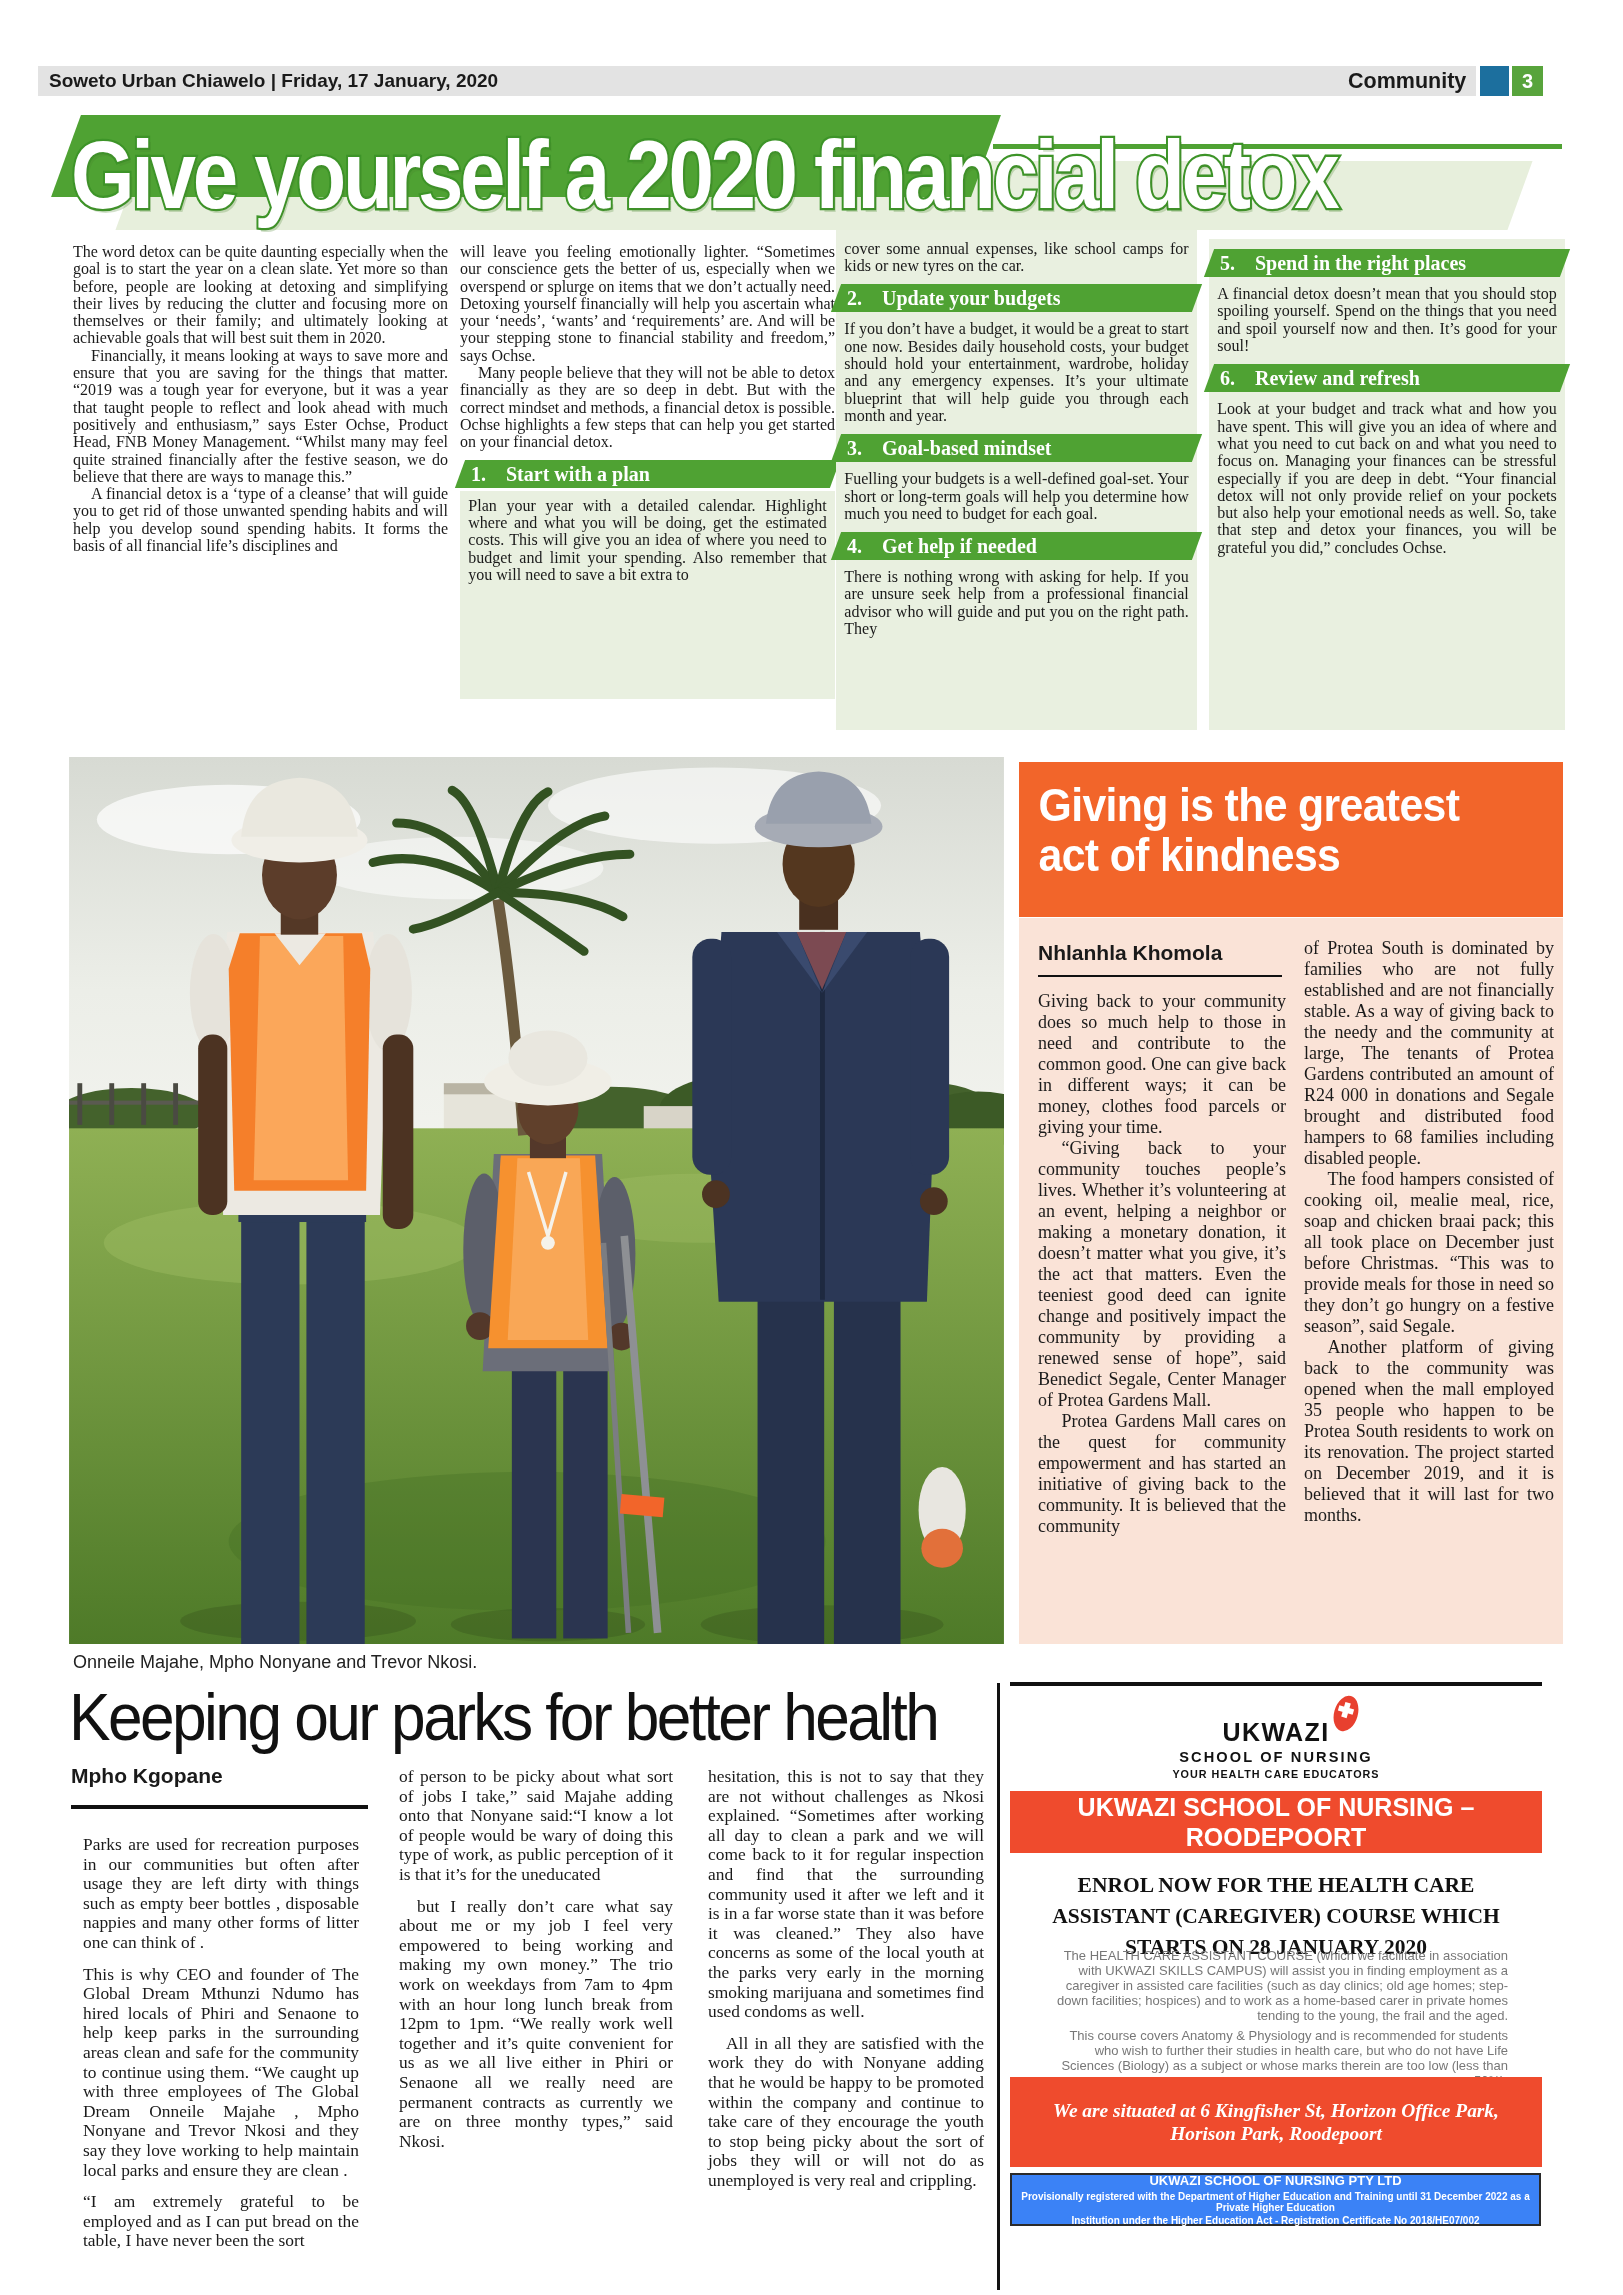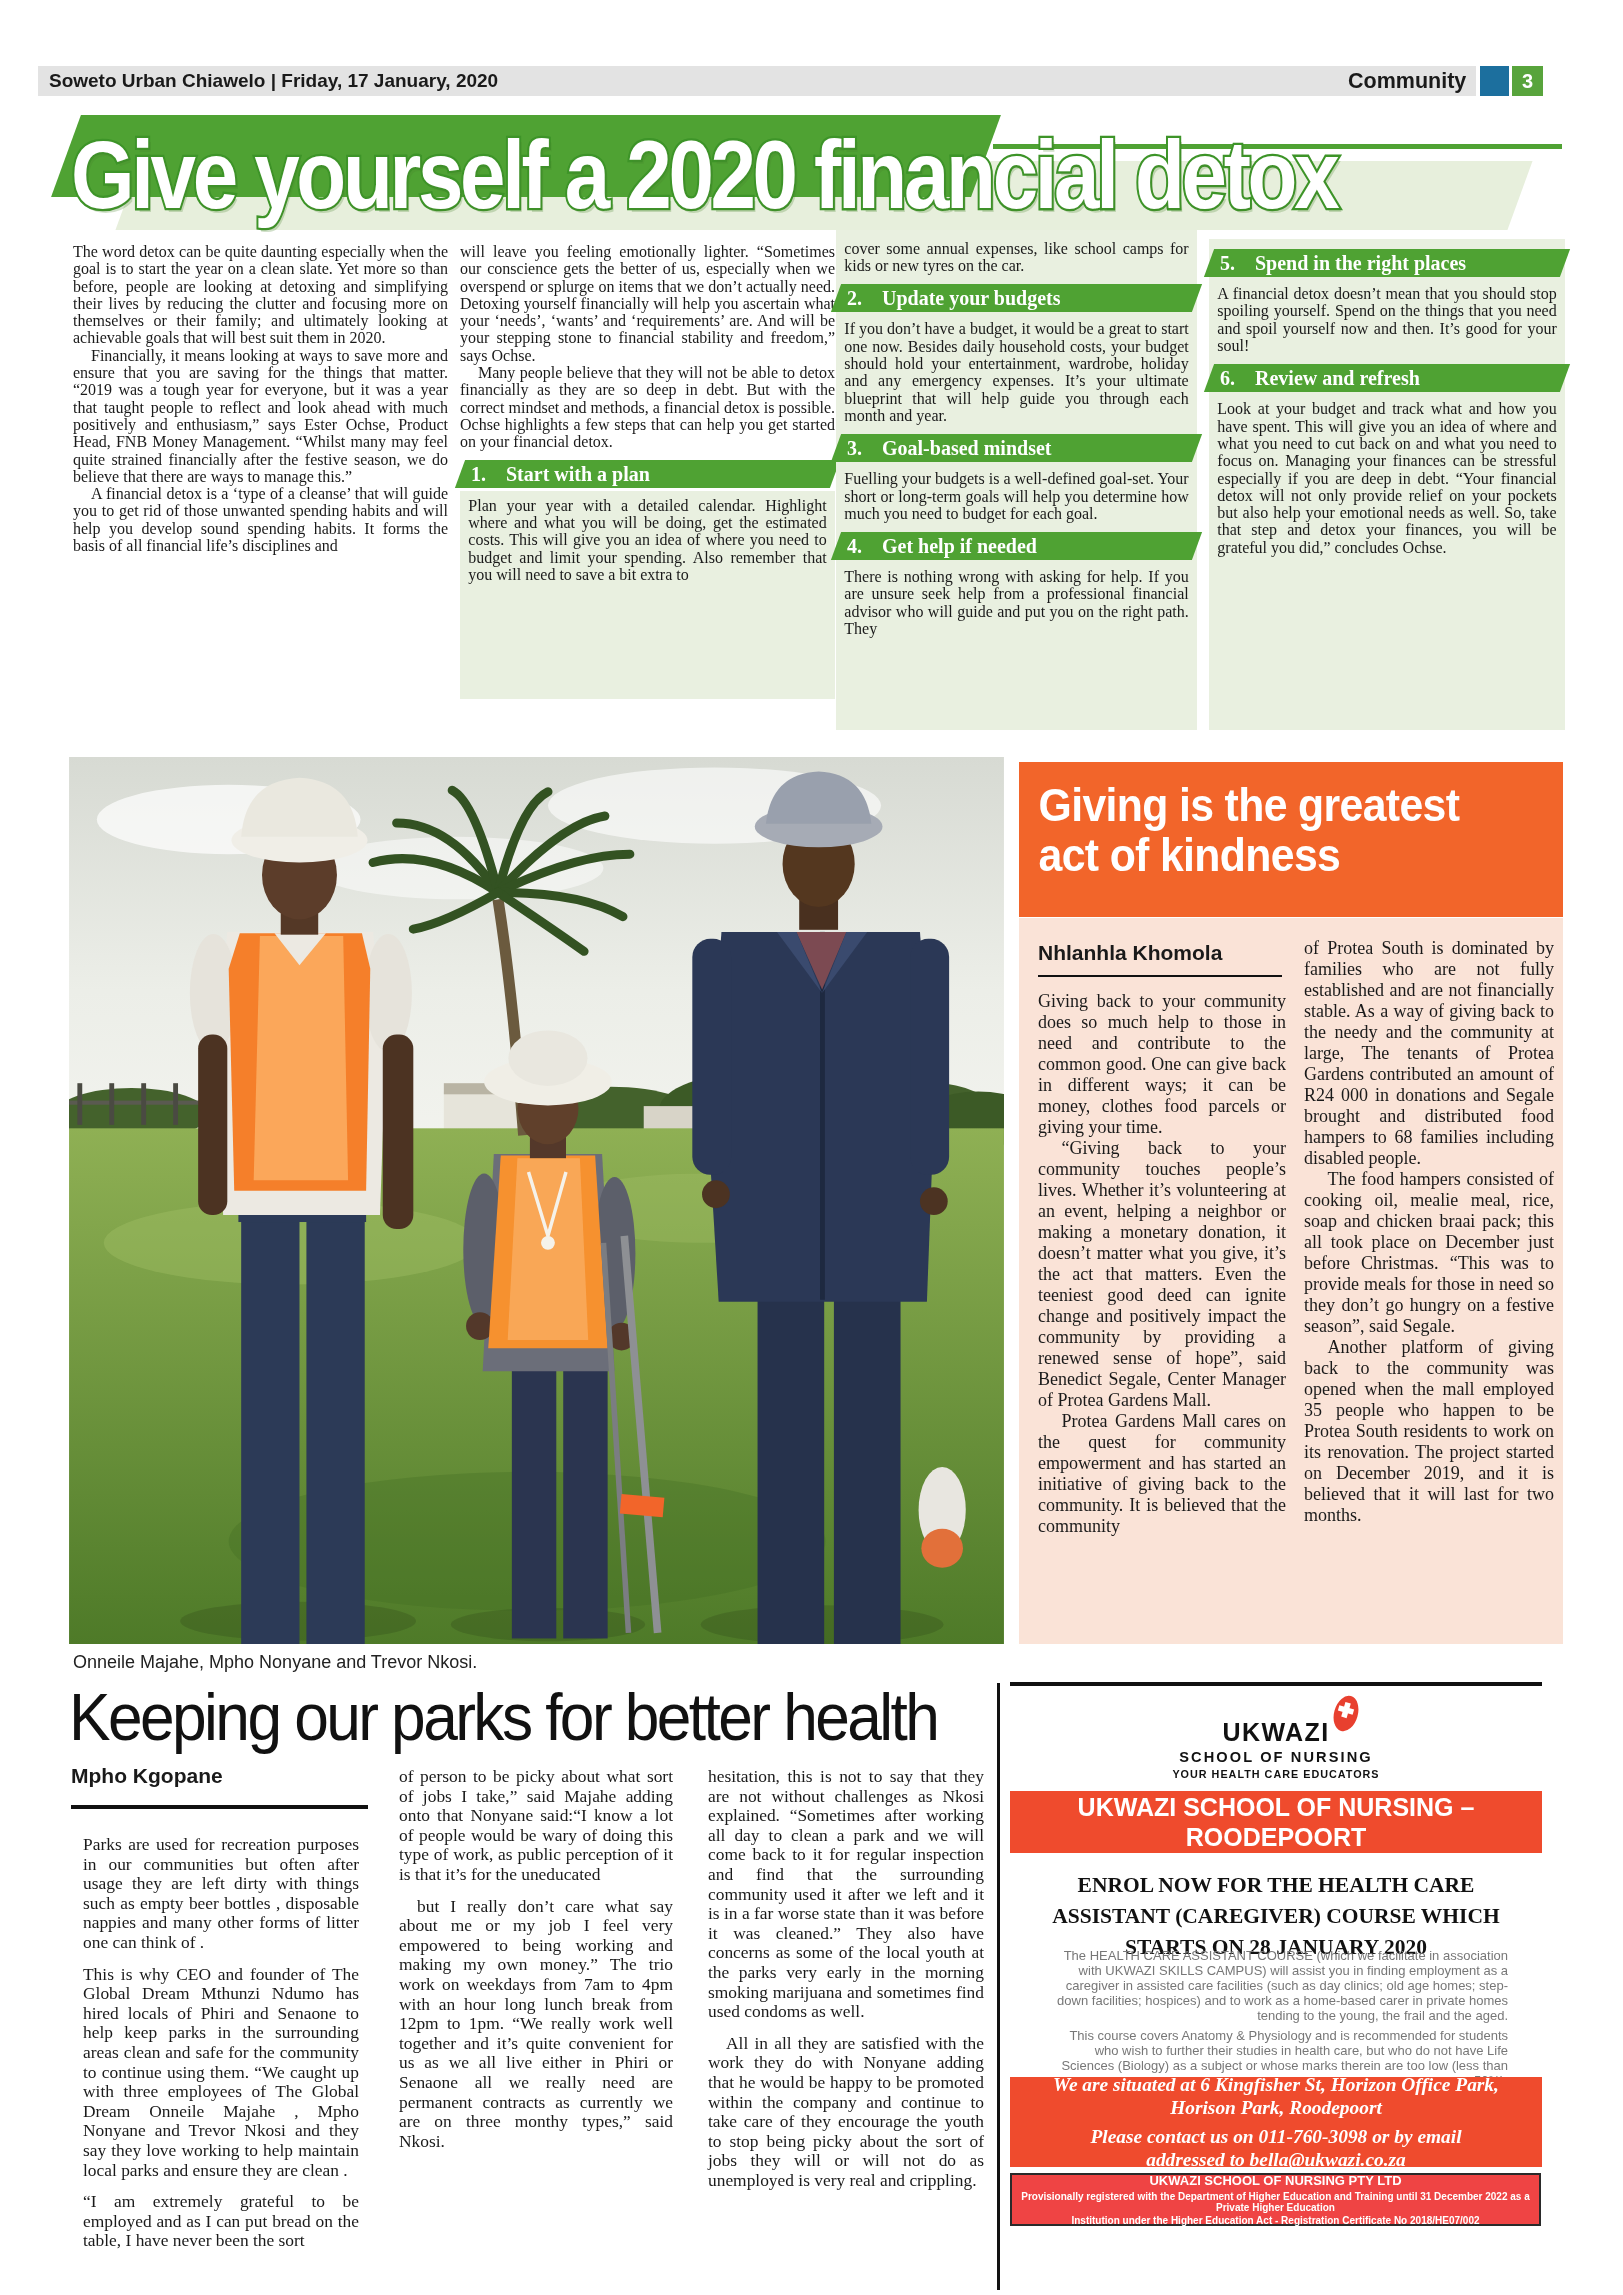--- a/index.html
+++ b/index.html
@@ -43,21 +43,21 @@
   .parks-col{font-size:17.4px;line-height:19.6px;text-align:justify;}
   .parks-col p{margin:12px;}
   
   .ad-red{background:#ef4b2d;color:#fff;}
   .ad-banner{font-family:"Liberation Sans", sans-serif;font-weight:bold;font-size:25px;line-height:30px;
              text-align:center;display:flex;flex-direction:column;justify-content:center;}
   .ad-enrol{font-weight:bold;font-size:21.5px;line-height:31px;text-align:center;color:#111;}
   .ad-para{font-family:"Liberation Sans", sans-serif;font-size:13px;line-height:15px;color:#777;
            text-align:right;}
   .ad-contact{font-size:19.4px;line-height:23px;font-weight:bold;text-align:center;color:#fff;font-style:italic;}
-  .ad-strip{background:#ef4444;border:2.8px solid #2a2a2a;color:#fff;text-align:center;
+  .ad-strip{background:#3b82f6;border:2.8px solid #2a2a2a;color:#fff;text-align:center;
             font-family:"Liberation Sans", sans-serif;font-weight:bold;}
   .logo-u{font-family:"Liberation Sans", sans-serif;font-weight:bold;text-align:center;color:#111;}
   a.mail{color:#fff;}
 </style>
 </head>
 <body>
 
 <div class="page">
 
   <div class="abs topbar" style="left:38px;top:66px;width:1438px;height:30px;">
@@ -311,23 +311,20 @@
     <div>ROODEPOORT</div>
   </div>
 
   <div class="abs ad-enrol" style="left:1034px;top:1870px;width:484px;">ENROL NOW FOR THE HEALTH CARE ASSISTANT (CAREGIVER) COURSE WHICH STARTS ON 28 JANUARY 2020</div>
 
   <div class="abs ad-para" style="left:1045px;top:1948px;width:463px;">The HEALTH CARE ASSISTANT COURSE (which we facilitate in association with UKWAZI SKILLS CAMPUS) will assist you in finding employment as a caregiver in assisted care facilities (such as day clinics; old age homes; step-down facilities; hospices) and to work as a home-based carer in private homes tending to the young, the frail and the aged.</div>
   <div class="abs ad-para" style="left:1045px;top:2028px;width:463px;">This course covers Anatomy &amp; Physiology and is recommended for students who wish to further their studies in health care, but who do not have Life Sciences (Biology) as a subject or whose marks therein are too low (less than 50%).</div>
 
   <div class="abs ad-red" style="left:1010px;top:2077px;width:532px;height:90px;display:flex;flex-direction:column;justify-content:center;gap:5.6px;">
     <div class="ad-contact" style="padding:0 42px;">We are situated at 6 Kingfisher St, Horizon Office Park, Horison Park, Roodepoort</div>
-    <div class="ad-contact" style="padding:0 42px;">
-      <span>Please contact us on 011-760-3098 or by email addressed to </span><a class="mail" href="#">bella@ukwazi.co.za</a>
-    </div>
   </div>
 
   <div class="abs ad-strip" style="left:1010px;top:2173px;width:527px;height:49px;display:flex;flex-direction:column;justify-content:center;gap:2.1px;">
     <div style="font-size:13px;">UKWAZI SCHOOL OF NURSING PTY LTD</div>
     <div style="font-size:10px;">Provisionally registered with the Department of Higher Education and Training until 31 December 2022 as a Private Higher Education</div>
     <div style="font-size:10px;">Institution under the Higher Education Act - Registration Certificate No 2018/HE07/002</div>
   </div>
 
 </div>
 

